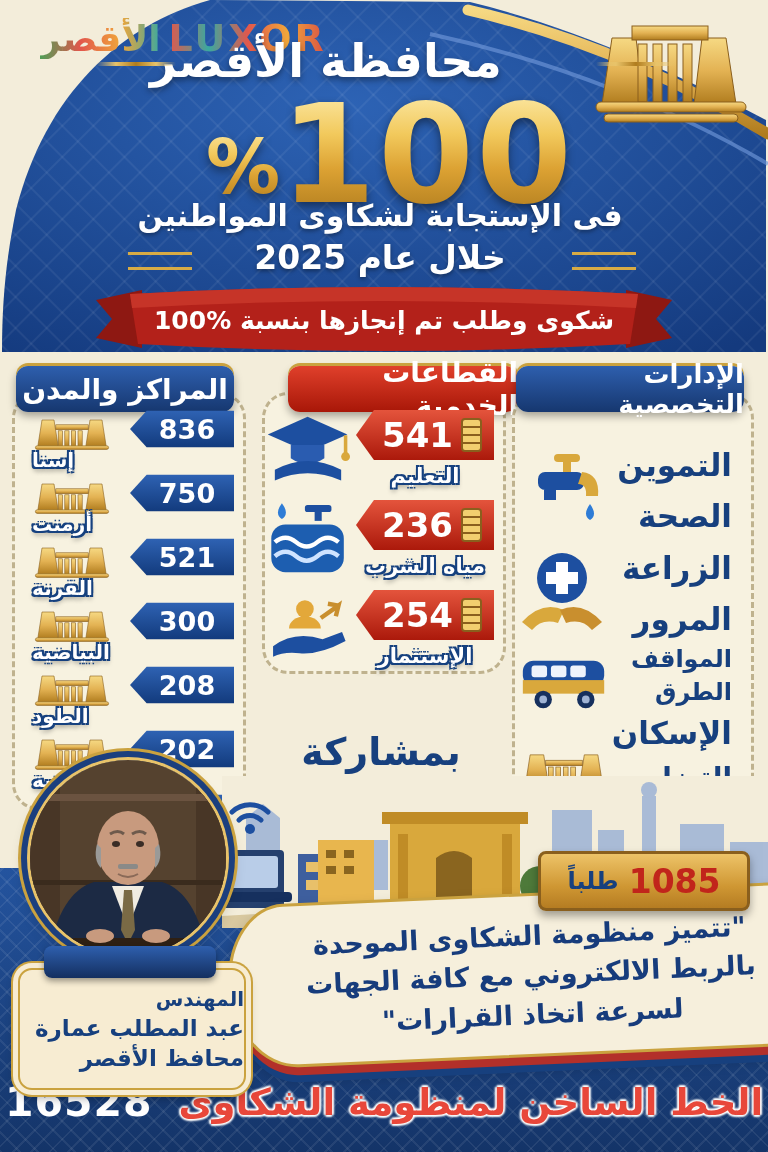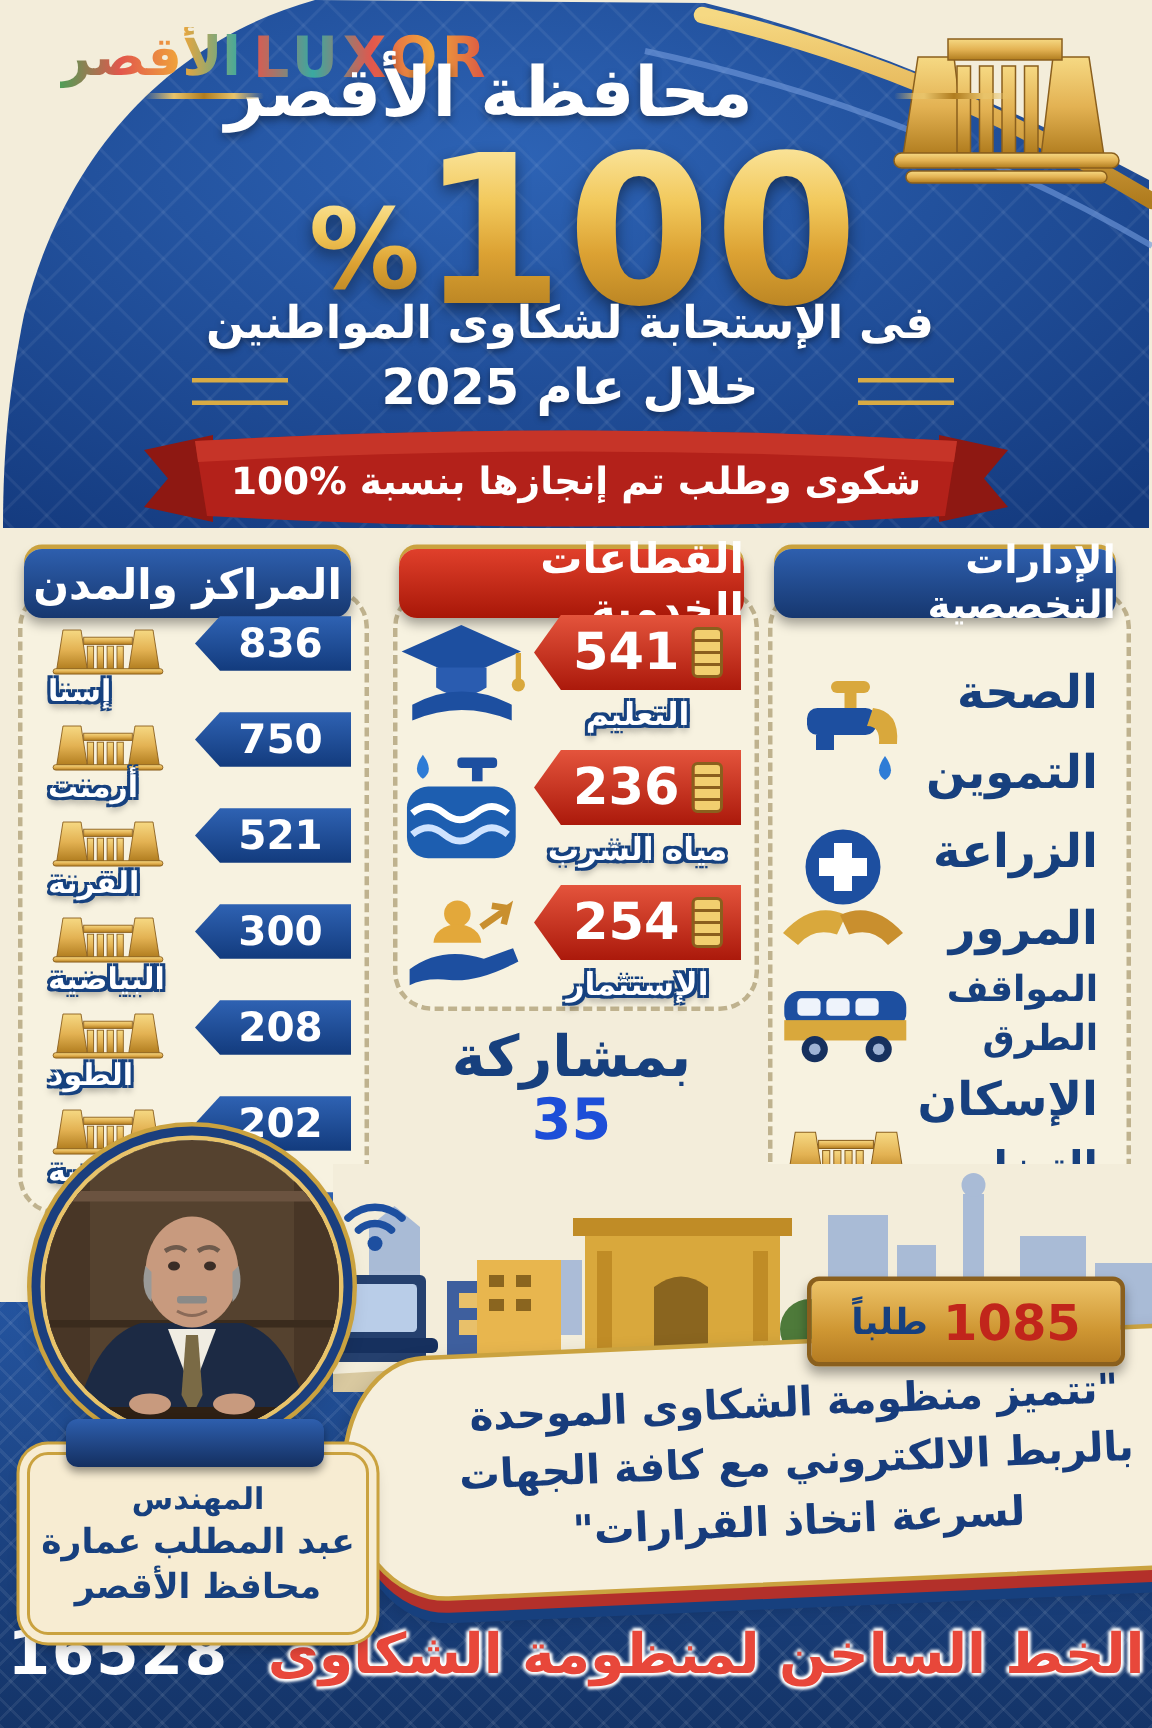--- a/index.html
+++ b/index.html
@@ -22,47 +22,47 @@
   .dbl-line{width:64px;height:12px;border-top:3px solid #d8ab45;border-bottom:3px solid #d8ab45;top:252px;}
   
   .ribbon{top:286px;left:96px;width:576px;height:66px;}
   .ribbon-txt{top:296px;left:120px;width:528px;height:48px;display:flex;direction:rtl;justify-content:center;align-items:center;gap:12px;color:#fff;}
   .ribbon-txt .cnt{font-size:35px;font-weight:bold;}
   .ribbon-txt .txt{font-size:25px;font-weight:bold;}
   
   .panel{position:absolute;border:3px dashed #bfb28e;border-radius:26px;background:rgba(250,245,228,.6);}
   .panel-hd{position:absolute;height:46px;border-radius:12px;display:flex;align-items:center;justify-content:center;color:#fff;font-weight:bold;font-size:28px;box-shadow:0 -3px 0 #caa23f,0 4px 8px rgba(0,0,0,.35);}
   .hd-navy{background:linear-gradient(180deg,#2e5fae,#16376f);}
-  .hd-red{background:linear-gradient(180deg,#e0402b,#a81708);}
+  .hd-red{background:linear-gradient(180deg,#e0402b,#a81708);margin-left:22px;}
   .badge-navy{clip-path:polygon(0 50%,16% 2%,100% 2%,100% 98%,16% 98%);background:linear-gradient(180deg,#2f63b4,#123a7c);color:#fff;font-weight:bold;font-size:27px;width:104px;height:38px;display:flex;align-items:center;justify-content:center;padding-left:10px;box-sizing:border-box;}
   .badge-red{clip-path:polygon(0 50%,13% 0,100% 0,100% 100%,13% 100%);background:linear-gradient(180deg,#e4543c,#ab190b);color:#fff;font-weight:bold;font-size:34px;width:138px;height:50px;display:flex;align-items:center;justify-content:center;gap:8px;padding-left:14px;box-sizing:border-box;}
   .battery{width:17px;height:30px;border-radius:4px;background:repeating-linear-gradient(180deg,#f2cf6f 0 6px,#8a5f1d 6px 8px);border:2px solid #8a5f1d;}
   .outline-w{color:#fff;font-weight:bold;text-shadow:-2px -2px 0 #16417f,2px -2px 0 #16417f,-2px 2px 0 #16417f,2px 2px 0 #16417f,0 4px 5px rgba(0,0,0,.35);}
   .c-row{display:flex;align-items:center;justify-content:space-between;padding:0 2px 0 6px;}
   .c-name{text-align:left;font-size:20px;direction:rtl;padding-left:14px;margin-top:-2px;}
   .s-row{display:flex;align-items:center;gap:6px;padding-right:4px;}
   .s-col{display:flex;flex-direction:column;align-items:center;}
   .s-name{font-size:21px;direction:rtl;margin-top:4px;}
   .dept{color:#17407e;font-weight:bold;direction:rtl;text-align:right;line-height:1.15;}
   .participate{top:682px;left:262px;width:238px;text-align:center;direction:rtl;}
-  .participate .p1{color:#17407e;font-size:38px;font-weight:bold;}
+  .participate .p1{color:#17407e;font-size:38px;font-weight:bold;margin-top:48px;}
   .participate .p2{color:#1d4ed8;font-size:38px;font-weight:bold;line-height:1.1;text-align:center;}
   .participate .p3{color:#17407e;font-size:38px;font-weight:bold;}
   
   .board{top:851px;left:538px;width:206px;height:54px;background:linear-gradient(180deg,#edc368,#cf9733 60%,#b57c22);border:3px solid #8a5f1d;border-radius:8px;display:flex;direction:rtl;align-items:center;justify-content:center;gap:10px;box-shadow:0 5px 8px rgba(0,0,0,.35);z-index:6;}
   .board .num{color:#c1251b;font-size:33px;font-weight:bold;}
   .board .lbl{color:#17407e;font-size:24px;font-weight:bold;}
   
   .blue-bottom{top:868px;left:0;width:768px;height:284px;background-color:#1d4c97;background-image:repeating-linear-gradient(45deg,rgba(255,255,255,.07) 0 2px,transparent 2px 13px),repeating-linear-gradient(-45deg,rgba(255,255,255,.07) 0 2px,transparent 2px 13px),linear-gradient(180deg,#24549f,#143468);}
   .cityscape{top:776px;left:222px;width:546px;height:152px;z-index:3;}
   .wifi{top:796px;left:228px;z-index:4;}
   .quote{top:893px;left:228px;width:600px;height:158px;background:#f6efdc;border:3px solid #caa23f;border-radius:60px 10px 14px 70px / 80px 12px 16px 90px;transform:rotate(-2.5deg);z-index:5;box-shadow:0 10px 0 -2px #b3302a,0 19px 0 -4px #17407e,0 10px 16px rgba(0,0,0,.3);display:flex;flex-direction:column;justify-content:center;align-items:center;direction:rtl;}
   .quote div{color:#173c7c;font-size:27px;font-weight:bold;line-height:1.45;text-align:center;width:92%;}
   .photo{top:760px;left:30px;width:196px;height:196px;border-radius:50%;overflow:hidden;z-index:7;box-shadow:0 0 0 3px #e8c36a,0 0 0 9px #1b3f7e,0 0 0 12px #caa23f,0 8px 18px rgba(0,0,0,.45);}
-  .plaque{top:968px;left:18px;width:224px;height:118px;background:#f7ecd2;border:2px solid #caa23f;border-radius:14px;box-shadow:0 0 0 5px #f7ecd2,0 0 0 7px #caa23f,0 6px 12px rgba(0,0,0,.45);z-index:8;display:flex;flex-direction:column;justify-content:center;align-items:center;direction:rtl;}
+  .plaque{top:968px;left:18px;width:224px;height:118px;background:#f7ecd2;border:2px solid #caa23f;border-radius:14px;box-shadow:0 0 0 5px #f7ecd2,0 0 0 7px #caa23f,0 6px 12px rgba(0,0,0,.45);z-index:8;display:flex;flex-direction:column;justify-content:center;direction:rtl;}
   .plaque .t1{color:#17407e;font-size:20px;font-weight:bold;}
   .plaque .t2{color:#17407e;font-size:23px;font-weight:bold;margin-top:4px;}
   .plaque .t3{color:#17407e;font-size:23px;font-weight:bold;margin-top:4px;}
   .plaque-ribbon{position:absolute;top:946px;left:44px;width:172px;height:32px;background:linear-gradient(180deg,#2e5fae,#142f60);border-radius:8px;z-index:9;box-shadow:0 3px 6px rgba(0,0,0,.4);}
   .footer{top:1078px;left:0;width:768px;display:flex;direction:rtl;justify-content:center;align-items:center;gap:26px;z-index:6;}
   .footer .lbl{color:#e8473a;font-size:37px;font-weight:bold;text-shadow:-2px 0 2px #fff,2px 0 2px #fff,0 -2px 2px #fff,0 2px 2px #fff;}
   .footer .num{color:#fff;font-size:41px;font-weight:bold;letter-spacing:1px;}
 </style>
 </head>
 <body>
@@ -292,22 +292,22 @@
     <circle cx="26" cy="52" r="9" fill="#16305e"></circle>
       <circle cx="26" cy="52" r="4" fill="#9fb3d4"></circle>
     <circle cx="70" cy="52" r="9" fill="#16305e"></circle>
       <circle cx="70" cy="52" r="4" fill="#9fb3d4"></circle>
   </svg>
   <svg class="abs" style="top:740px;left:520px;" width="88" height="50">
       <use href="#sym-temple"></use>
     </svg>
 
   <div class="abs" style="top:438px;left:560px;width:178px;display:flex;flex-direction:column;align-items:flex-end;padding-right:6px;box-sizing:border-box;">
+    <div class="dept" style="font-size:31px;line-height:1.75;">التموين</div>
     <div class="dept" style="font-size:31px;line-height:1.6;">الصحة</div>
-    <div class="dept" style="font-size:31px;line-height:1.75;">التموين</div>
     <div class="dept" style="font-size:31px;line-height:1.7;">الزراعة</div>
     <div class="dept" style="font-size:31px;line-height:1.55;">المرور</div>
     <div class="dept" style="font-size:24px;line-height:1.4;">المواقف</div>
     <div class="dept" style="font-size:24px;line-height:1.35;">الطرق</div>
     <div class="dept" style="font-size:31px;line-height:1.55;">الإسكان</div>
     <div class="dept" style="font-size:28px;line-height:1.5;">التضامن</div>
     <div class="dept" style="font-size:23px;line-height:1.5;">القوى العاملة</div>
   </div>
 
   <div class="abs blue-bottom"></div>

